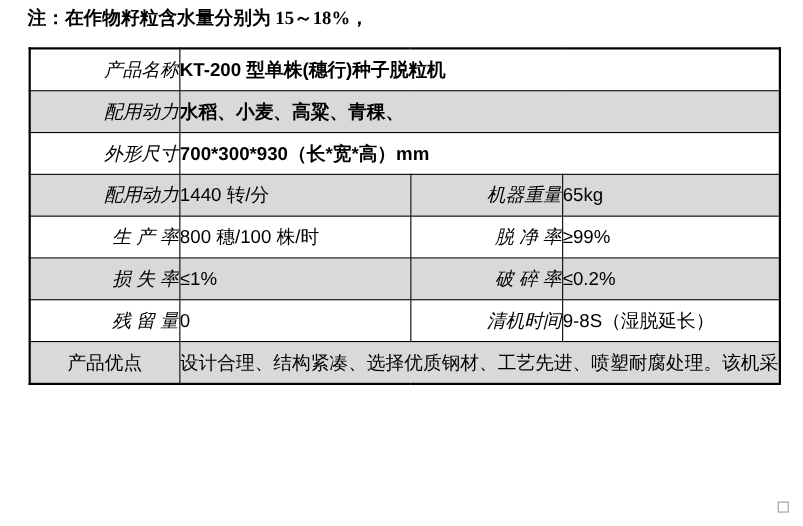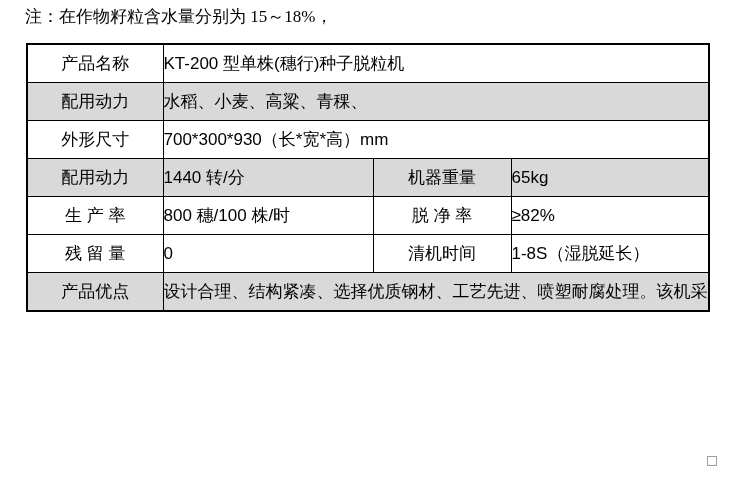--- a/index.html
+++ b/index.html
@@ -5,38 +5,38 @@
   :root { --shade:#d9d9d9; --border:#000000; }
   html,body{margin:0;padding:0;}
   body{
     width:730px;height:478px;background:#ffffff;color:#000;
     font-family:"Liberation Sans", sans-serif;
     position:relative;overflow:hidden;
   }
   .note{
     position:absolute;left:25px;top:5px;margin:0;
     font-family:"Liberation Serif", serif;
-    font-size:17px;line-height:24px;white-space:nowrap;
+    font-size:17px;line-height:24px;white-space:nowrap;font-weight:bold;
   }
   table.spec{
     position:absolute;left:26px;top:43px;
     width:682px;table-layout:fixed;border-collapse:collapse;
     border:2px solid var(--border);
   }
   table.spec td{
     border:1px solid var(--border);
     font-size:17px;height:37px;padding:0;
     vertical-align:middle;line-height:20px;
     overflow:hidden;white-space:nowrap;
   }
-  td.lbl{text-align:center;}
-  td.val-left{text-align:left;padding-left:11px;}
+  td.lbl{text-align:right;font-style:italic;}
+  td.val-left{text-align:left;padding-left:11px;font-weight:bold;}
   td.val-center{text-align:left;}
   tr.shaded td{background:var(--shade);}
-  td.bold{font-weight:normal;}
+  td.bold{font-weight:bold;}
   td.adv-lbl{vertical-align:top;line-height:37px;padding-top:3px;text-align:center;margin-left:12px;}
   td.adv-txt{
     vertical-align:top;white-space:normal;height:auto;
     text-align:justify;line-height:37px;
     padding:3px 8px 8px 12px;
   }
   .handle{
     position:absolute;left:707px;top:456px;width:8px;height:8px;
     border:1px solid #9e9e9e;background:#ffffff;
   }
@@ -69,27 +69,33 @@
     <tr class="shaded">
       <td class="lbl">配用动力</td>
       <td class="val-center">1440 转/分</td>
       <td class="lbl">机器重量</td>
       <td class="val-center">65kg</td>
     </tr>
     <tr>
       <td class="lbl">生 产 率</td>
       <td class="val-center">800 穗/100 株/时</td>
       <td class="lbl">脱 净 率</td>
-      <td class="val-center">≥82%</td>
+      <td class="val-center">≥99%</td>
+    </tr>
+    <tr class="shaded">
+      <td class="lbl">损 失 率</td>
+      <td class="val-center">≤1%</td>
+      <td class="lbl">破 碎 率</td>
+      <td class="val-center">≤0.2%</td>
     </tr>
     <tr>
       <td class="lbl">残 留 量</td>
       <td class="val-center">0</td>
       <td class="lbl">清机时间</td>
-      <td class="val-center">1-8S（湿脱延长）</td>
+      <td class="val-center">9-8S（湿脱延长）</td>
     </tr>
     <tr class="shaded">
       <td class="adv-lbl">产品优点</td>
       <td class="adv-txt" colspan="3">设计合理、结构紧凑、选择优质钢材、工艺先进、喷塑耐腐处理。该机采用钉齿式脱粒技术和可调风量清选技术。对作物的脱粒清选一次完成。具有效率高、抗混杂、损失少、脱粒干净、清洁度高、操作安全、清机简便、经久耐用等特点。</td>
     </tr>
   </tbody>
 </table>
 
 <div class="handle"></div>
 

